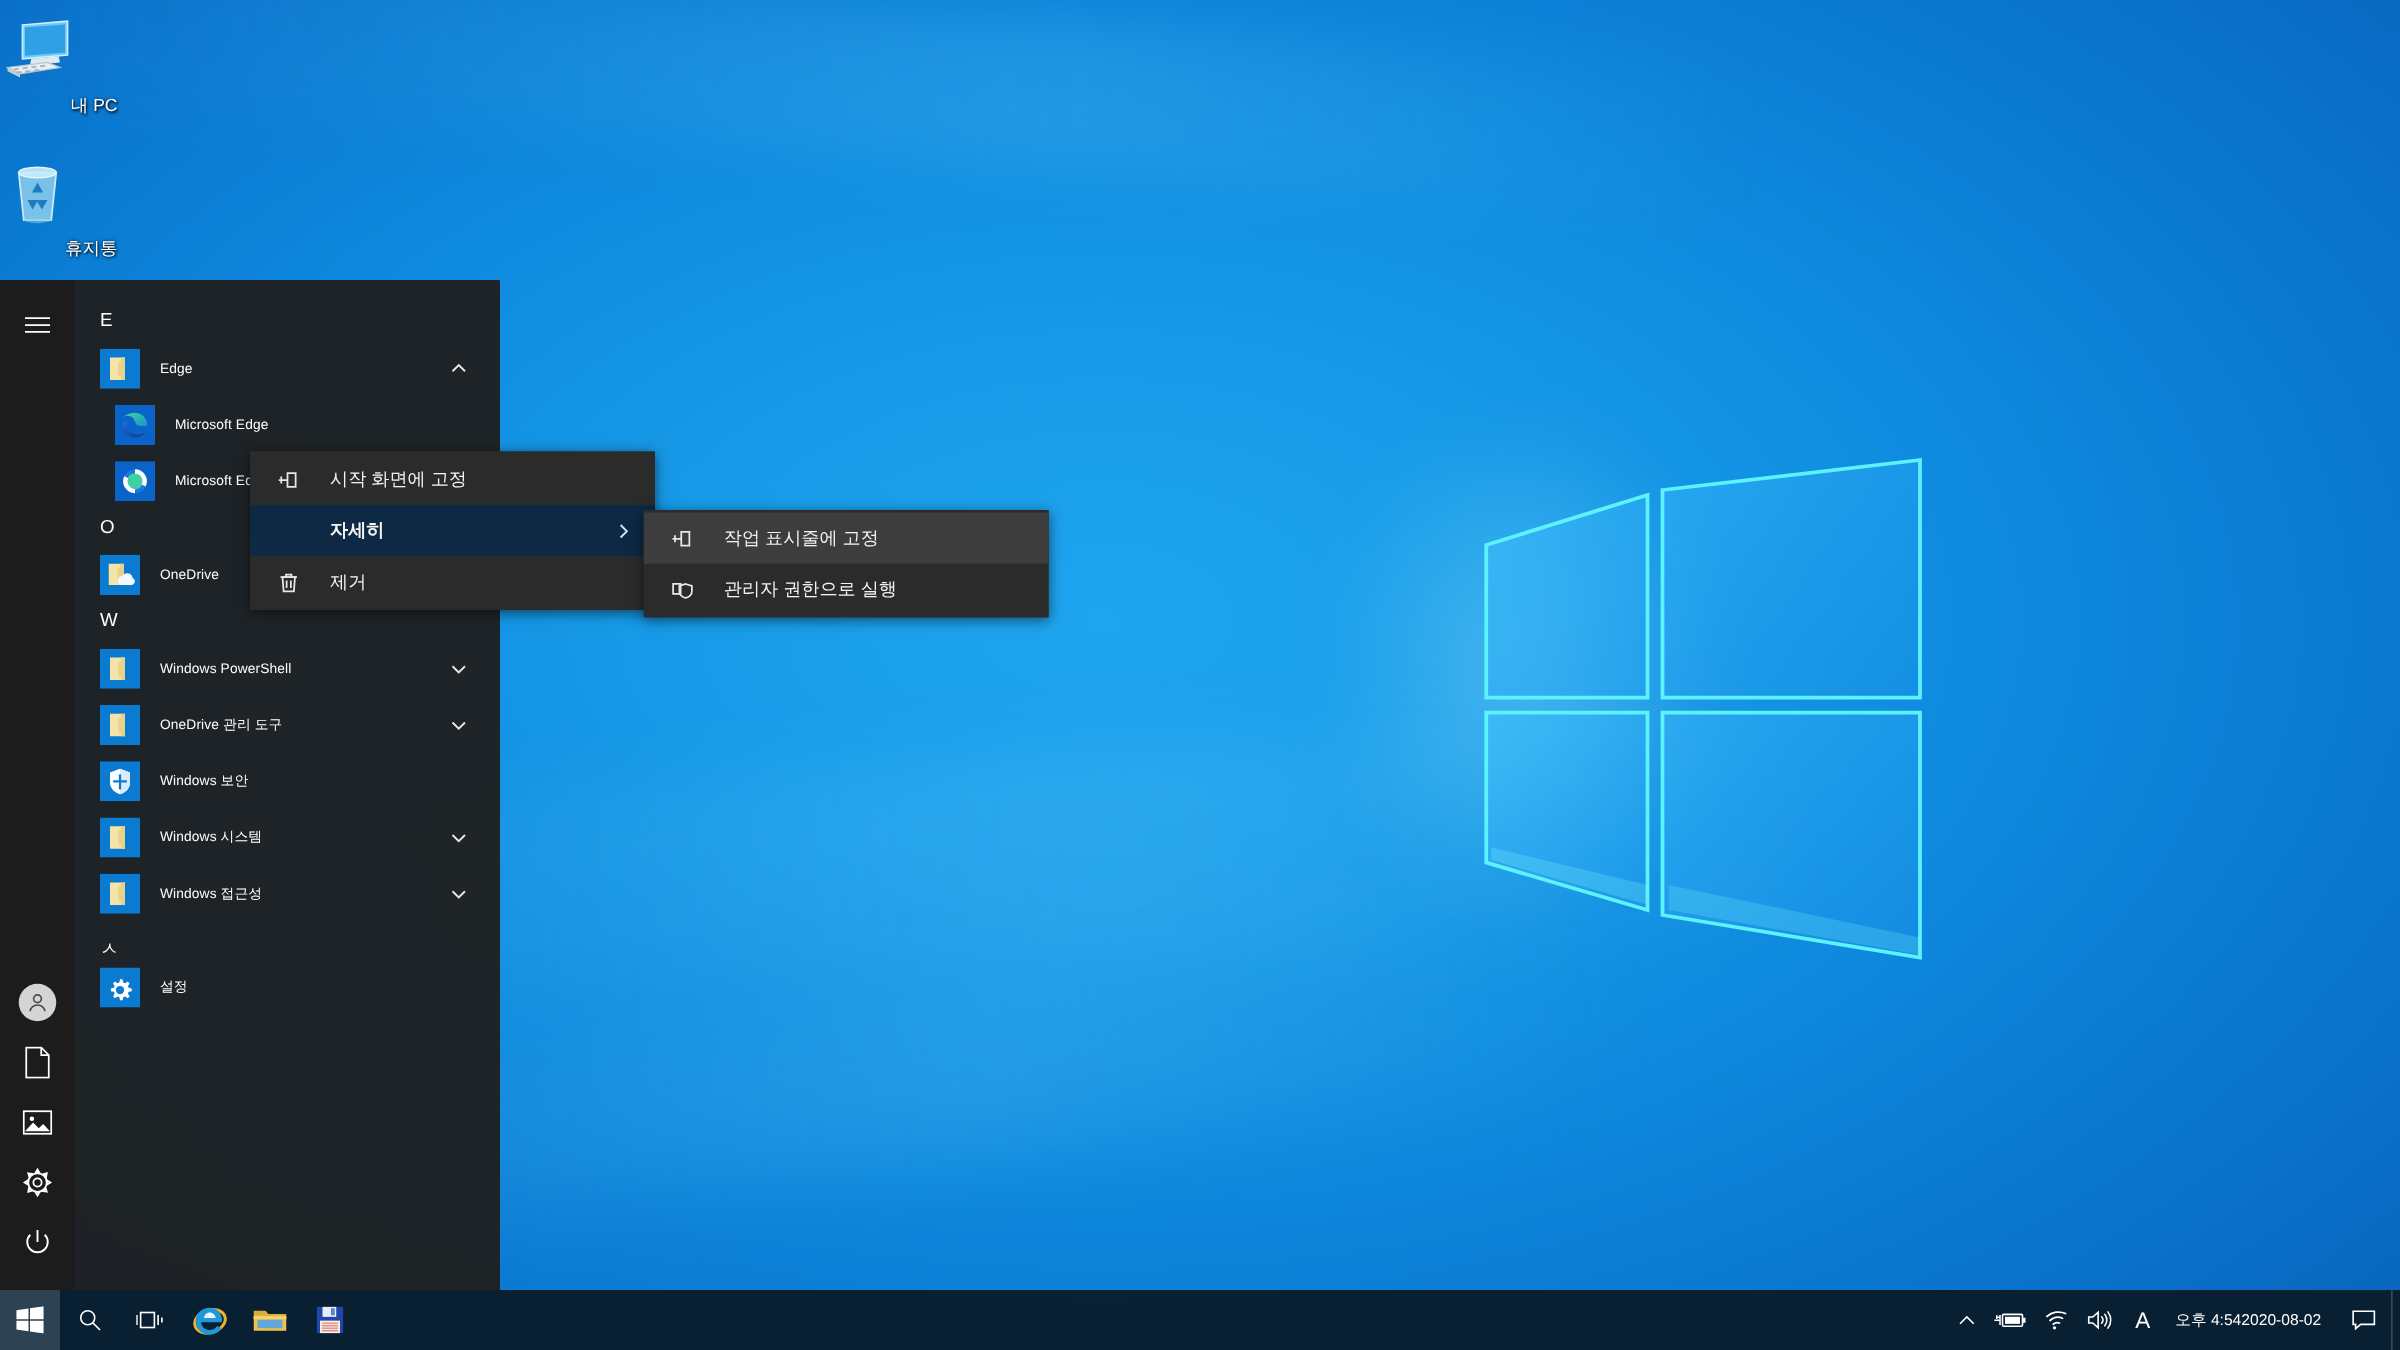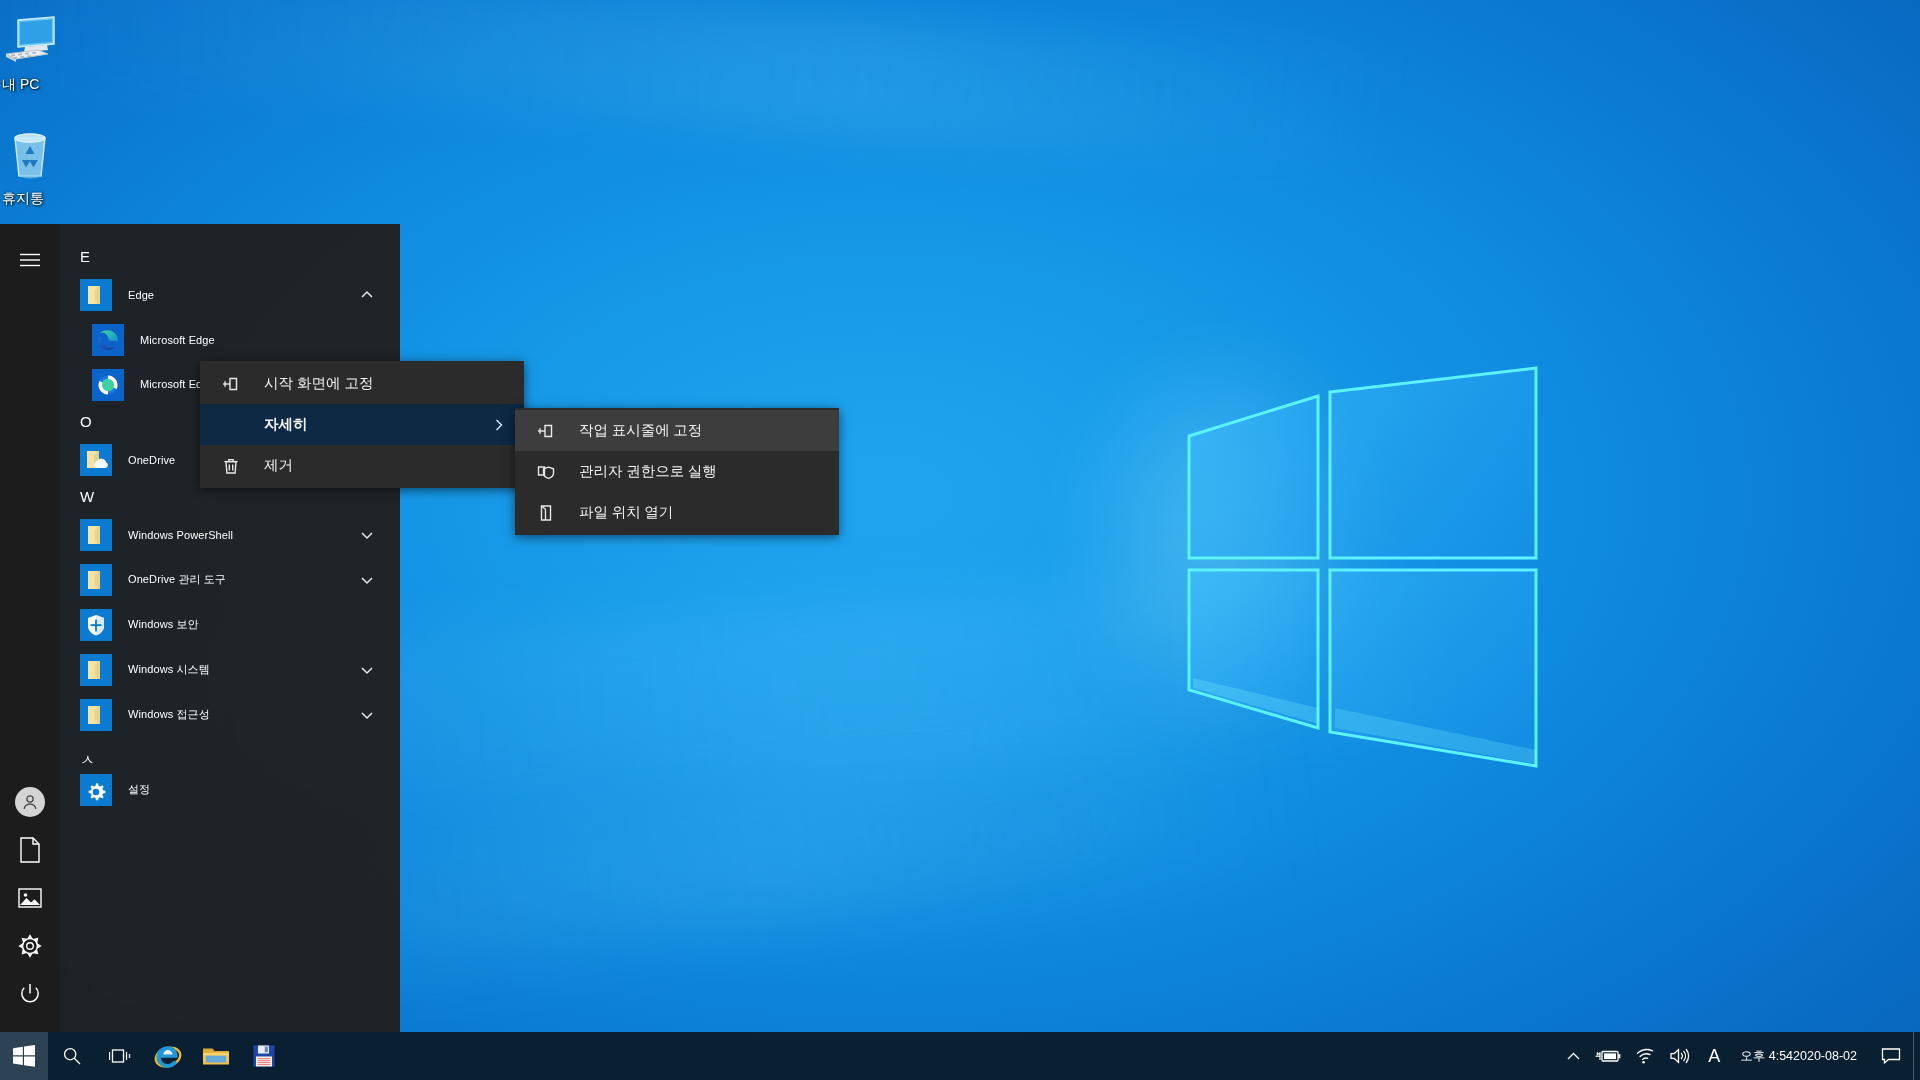--- a/index.html
+++ b/index.html
@@ -31,21 +31,21 @@
     background: radial-gradient(ellipse at center, rgba(180,245,255,0.30), rgba(180,245,255,0) 70%);
     filter: blur(30px);
   }
 
   
   #winlogo { position: absolute; left: 1185px; top: 378px; width: 355px; height: 378px; }
   #winlogo svg { display: block; width: 100%; height: 100%; overflow: visible; }
 
   
   .desk-icon {
-    position: absolute; width: 92px; text-align: left;
+    position: absolute; width: 92px; text-align: right;
     color: #fff; font-size: 14px; line-height: 1.2;
     text-shadow: 1px 1px 2px rgba(0,0,0,0.85), 0 0 3px rgba(0,0,0,0.7);
     cursor: default; user-select: none;
   }
   .desk-icon .glyph { display: block; height: 56px; margin-bottom: 6px; }
   #desk-mypc { left: 2px; top: 14px; }
   #desk-recycle { left: 2px; top: 128px; }
 
   
   #startmenu {
@@ -120,21 +120,20 @@
     z-index: 40;
     padding: 2px 0;
   }
   #submenu {
     position: absolute; left: 515px; top: 408px;
     width: 324px;
     background: #2b2b2b;
     box-shadow: 0 2px 10px rgba(0,0,0,0.55);
     z-index: 41;
     padding: 2px 0;
-    font-family: Liberation Serif, serif;
   }
   .ctx-item {
     display: flex; align-items: center;
     height: 41px;
     padding-left: 20px; padding-right: 14px;
     color: #f2f2f2; font-size: 14.5px;
     cursor: pointer; position: relative;
   }
   .ctx-item.selected { background: #0d2944; font-weight: bold; }
   .ctx-item.hl { background: #3d3d3d; }
@@ -548,32 +547,20 @@
         <svg width="20" height="20" viewBox="0 0 20 20">
           <g fill="none" stroke="#e8e8e8" stroke-width="1.4">
             <path d="M2.5 5 h6 v8 h-6 z"></path>
             <path d="M11 5.2 l5 1.6 v4.4 c0 2.8 -2.4 4.4 -5 5.2 c-2.6 -.8 -5 -2.4 -5 -5.2 v-4.4 z" transform="translate(1.5,0)"></path>
           </g>
         </svg>
       </span>
       <span class="ctx-label">관리자 권한으로 실행</span>
     </div>
 
-    <div class="ctx-item">
-      <span class="ctx-ico">
-        <svg width="20" height="20" viewBox="0 0 20 20">
-          <g fill="none" stroke="#e8e8e8" stroke-width="1.4">
-            <path d="M5.5 3 h9 v14 h-9 z"></path>
-            <line x1="5.5" y1="3" x2="9.5" y2="6.2"></line>
-            <line x1="9.5" y1="6.2" x2="9.5" y2="17"></line>
-          </g>
-        </svg>
-      </span>
-      <span class="ctx-label">파일 위치 열기</span>
-    </div>
   </div>
 
 </div>
 
 <div id="taskbar">
   <div id="tb-left">
 
     <div id="tb-start">
       <span>
         <svg width="22" height="22" viewBox="0 0 22 22">

